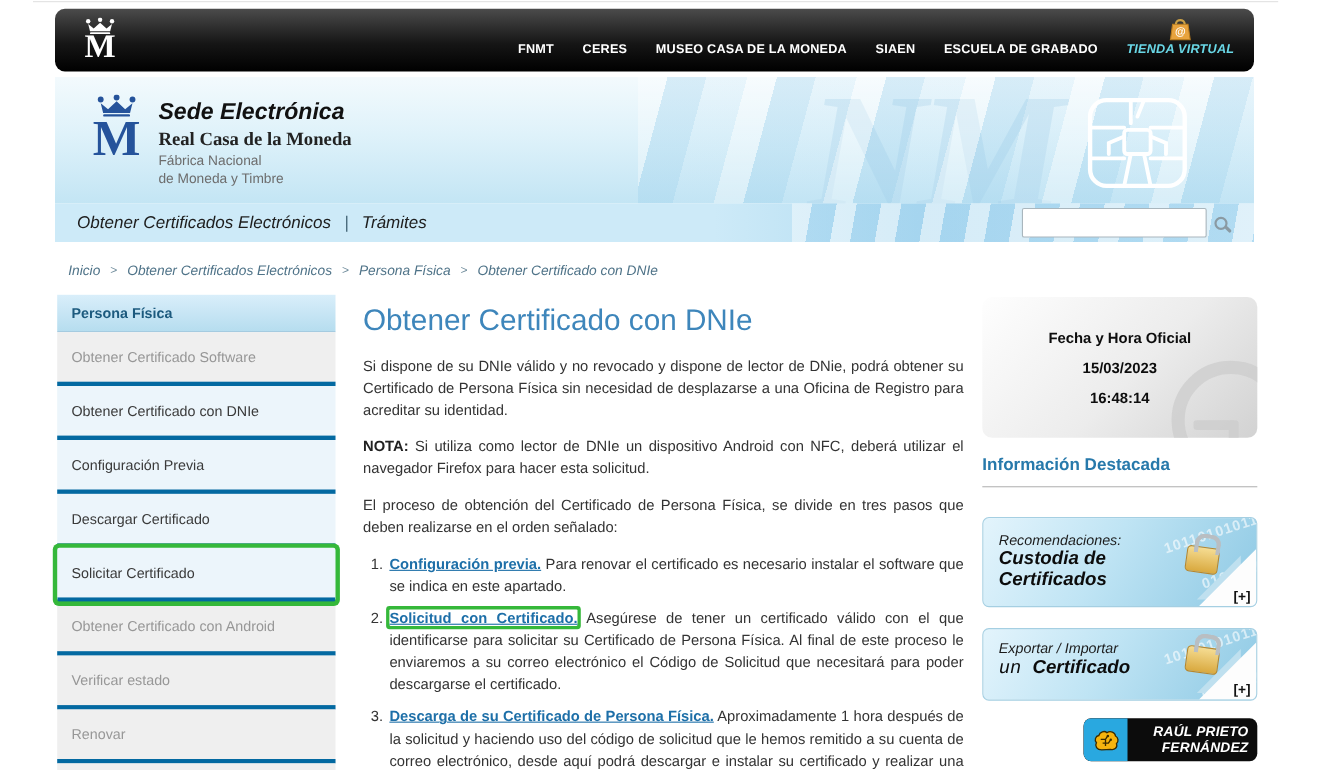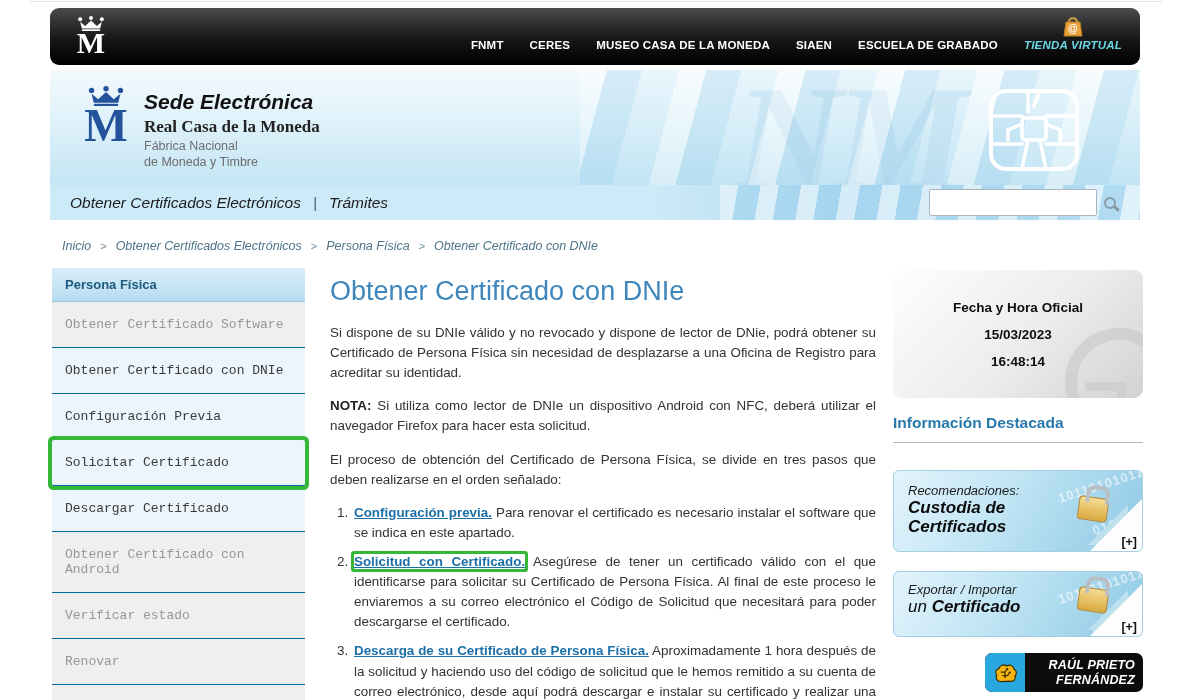--- a/index.html
+++ b/index.html
@@ -55,21 +55,21 @@
 
   
   .breadcrumb{position:absolute;left:62px;top:228px;font-style:italic;font-size:12.5px;color:#4f7388;display:flex;gap:9px;align-items:center;margin-top:11px;}
   .breadcrumb a{color:#4f7388;text-decoration:none;}
   .breadcrumb .sep{font-style:normal;color:#6d8a9a;font-size:11px;}
 
   
   .sidebar{position:absolute;left:52px;top:268px;width:253px;font-size:13px;}
   .sb-header{background:linear-gradient(#d9eefa,#b6ddef);color:var(--sidebar-header-text);font-weight:bold;
     padding:9px 13px;border-bottom:1px solid #9cc6dd;font-size:13px;}
-  .sb-item{position:relative;padding:15px 13px;border-bottom:1px solid #0369a1;cursor:pointer;font-family:Liberation Mono, monospace;}
+  .sb-item{position:relative;padding:15px 13px;border-bottom:4px solid #0369a1;cursor:pointer;}
   .sb-item.inactive{background:#efefef;color:#979797;}
   .sb-item.active{background:#ecf5fb;color:#3a3a3a;}
   .sb-item.indent{}
   .sb-item.hl{box-shadow:0 0 0 4px var(--green);border-radius:2px;z-index:3;}
 
   
   .main{position:absolute;left:330px;top:268px;width:546px;color:#333;}
   .main h1{font-weight:400;font-size:27px;color:var(--accent-blue);margin:8px 0 16px;}
   .main p{font-size:13.4px;line-height:1.5;text-align:justify;margin-bottom:13px;}
   .main .nota b{color:#222;}
@@ -94,21 +94,21 @@
   .promo{position:relative;margin-top:27px;height:82px;border-radius:6px;overflow:hidden;
     background:linear-gradient(120deg,#e3f4fc 0%,#bfe4f4 45%,#8ec9e4 100%);
     border:1px solid #a5cfe2;padding:12px 14px;}
   .promo.second{margin-top:19px;height:66px;padding-top:10px;}
   .binary{position:absolute;color:rgba(255,255,255,.6);font-weight:bold;font-size:13px;letter-spacing:1px;
     white-space:nowrap;user-select:none;}
   .b1{right:-20px;top:4px;transform:rotate(-18deg);}
   .b2{right:-30px;top:40px;transform:rotate(-18deg);}
   .promo-l1{font-style:italic;font-size:13px;color:#1b1b1b;position:relative;z-index:2;}
   .promo-l2{font-style:italic;font-weight:bold;font-size:17px;color:#0c0c0c;line-height:1.12;position:relative;z-index:2;}
-  .promo-l2 .plain{font-weight:normal;}
+  .promo-l2 .plain{font-weight:normal;font-family:Liberation Mono, monospace;}
   .curl{position:absolute;right:0;bottom:0;width:0;height:0;
     border-style:solid;border-width:0 0 52px 52px;border-color:transparent transparent #fdfdfd transparent;z-index:3;}
   .curl2{position:absolute;right:14px;bottom:6px;width:0;height:0;
     border-style:solid;border-width:0 0 40px 40px;border-color:transparent transparent #bfe0ef transparent;z-index:3;}
   .lock{position:absolute;right:34px;top:26px;width:30px;height:24px;z-index:4;
     background:linear-gradient(#f5dc92,#d9a93f);border:1px solid #b8872c;border-radius:4px;transform:rotate(8deg);}
   .lock::before{content:'';position:absolute;top:-13px;left:5px;width:16px;height:14px;
     border:4px solid #b9bec2;border-bottom:none;border-radius:9px 9px 0 0;}
   .promo.second .lock{top:16px;}
   .more{position:absolute;right:5px;bottom:2px;font-weight:bold;font-size:12.5px;color:#111;z-index:5;}
@@ -204,22 +204,22 @@
     <a href="#">Persona Física</a>
     <span class="sep">&gt;</span>
     <span>Obtener Certificado con DNIe</span>
   </div>
 
   <aside class="sidebar">
     <div class="sb-header">Persona Física</div>
     <div class="sb-item inactive">Obtener Certificado Software</div>
     <div class="sb-item active">Obtener Certificado con DNIe</div>
     <div class="sb-item active indent">Configuración Previa</div>
+    <div class="sb-item active indent">Descargar Certificado</div>
     <div class="sb-item active indent hl">Solicitar Certificado</div>
-    <div class="sb-item active indent">Descargar Certificado</div>
     <div class="sb-item inactive">Obtener Certificado con Android</div>
     <div class="sb-item inactive">Verificar estado</div>
     <div class="sb-item inactive">Renovar</div>
     <div class="sb-item inactive">Anular</div>
   </aside>
 
   <main class="main">
     <h1>Obtener Certificado con DNIe</h1>
     <p>Si dispone de su DNIe válido y no revocado y dispone de lector de DNie, podrá obtener su Certificado de Persona Física sin necesidad de desplazarse a una Oficina de Registro para acreditar su identidad.</p>
     <p class="nota"><b>NOTA:</b><span> Si utiliza como lector de DNIe un dispositivo Android con NFC, deberá utilizar el navegador Firefox para hacer esta solicitud.</span></p>

